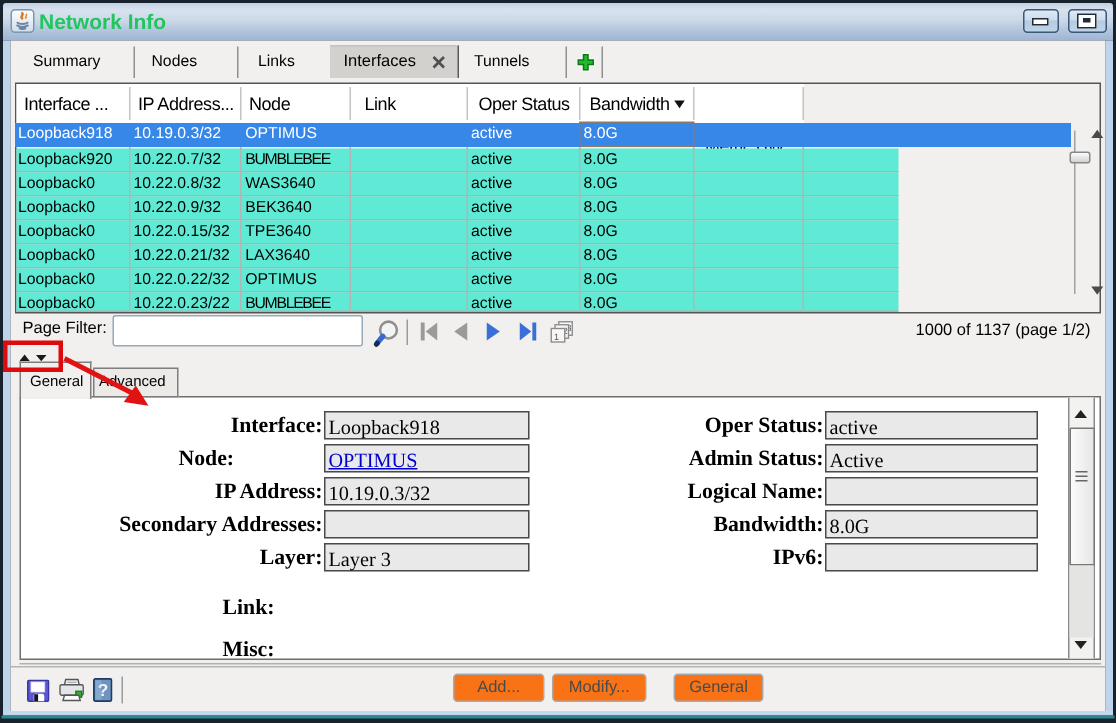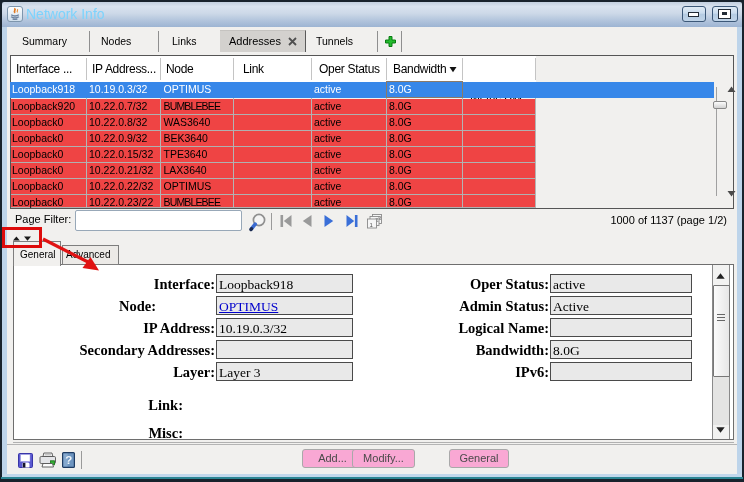--- a/index.html
+++ b/index.html
@@ -16,21 +16,21 @@
 #content{left:7px;top:27px;width:730px;height:447px;background:#f1f0ee;}
 .tabsep{width:1px;background:#8f8f8f;top:31px;height:21px;}
 .tabtxt{top:34.5px;font-size:10.5px;color:#000;white-space:nowrap;}
 #seltab{left:220px;top:30px;width:85px;height:21px;background:#d3d1ce;
   border-right:1px solid #5a5a5a;border-top:1px solid #c5c3c0;}
 #tblbox{left:10px;top:55px;width:722px;height:152px;border:1px solid #555;background:#f1f0ee;}
 #thead{left:11px;top:56px;width:525px;height:26px;background:#fff;}
 .hsep{width:1px;background:#c4c4c4;top:58px;height:22px;}
 .htxt{top:62px;font-size:12px;letter-spacing:-0.3px;color:#000;white-space:nowrap;}
 .vline{width:1px;background:#b4b4b4;top:82px;height:125.5px;}
-.row{left:11px;width:525px;height:16px;background:#ef4444;border-bottom:1px solid #b0b0b0;box-sizing:border-box;}
+.row{left:11px;width:588px;height:16px;background:#5eead4;border-bottom:1px solid #b0b0b0;box-sizing:border-box;}
 .ct{font-size:10.5px;color:#000;white-space:nowrap;top:1px;}
 #selrow{left:10px;top:82px;width:704px;height:16px;background:#3787e9;color:#fff;}
 #selrow .ct{color:#fff;}
 #focuscell{left:386px;top:81px;width:75px;height:15px;border:1px solid #8b7a68;}
 #filterlbl{left:15px;top:212.5px;font-size:11px;color:#000;}
 #filterinput{left:75px;top:210px;width:165px;height:19px;background:#fff;border:1px solid #98a8b8;border-radius:2px;}
 .navsep{width:1px;background:#9a9a9a;top:213px;height:17px;}
 #pagetxt{left:610px;top:214px;width:117px;font-size:11px;color:#000;white-space:nowrap;text-align:right;}
 #redbox{left:2px;top:227px;width:34px;height:15px;border:3px solid #dd0b0b;z-index:30;}
 #gentab{left:13px;top:241px;width:46px;height:24px;background:#f1f0ee;
@@ -38,21 +38,21 @@
 #advtab{left:62px;top:245px;width:55px;height:18px;background:#eceae7;
   border:1px solid #7e7e7e;z-index:4;}
 .dtabtxt{font-size:10px;color:#000;}
 #panel{left:13px;top:264px;width:721px;height:176px;background:#fff;border:1px solid #6e6e6e;box-sizing:border-box;}
 #panel2{left:13px;top:442px;width:721px;height:1px;background:#b0b0b0;}
 .flabel{font-family:"Liberation Serif",serif;font-weight:bold;font-size:14.5px;color:#000;text-align:right;white-space:nowrap;}
 .ffield{background:#e9e9e9;border:1px solid #4a4a4a;height:15px;
   font-family:"Liberation Serif",serif;font-size:13.5px;color:#000;padding:2px 0 0 2px;
   white-space:nowrap;box-sizing:content-box;}
 #toolline{left:7px;top:444px;width:730px;height:1px;background:#b4b4b4;}
-.btn{top:449px;height:19px;background:#f9a8d4;border:1px solid #a9a9a9;border-radius:3px;
+.btn{top:449px;height:19px;background:#f97316;border:1px solid #a9a9a9;border-radius:3px;
   font-size:11px;color:#4a4a4a;text-align:center;line-height:17.5px;box-sizing:border-box;}
 .tbtn{top:6px;width:24px;height:16px;border:1px solid #3c5878;border-radius:3px;
   background:linear-gradient(#dfeaf4 0%,#cadcee 45%,#b4cbe2 50%,#c0d4e8 100%);box-sizing:border-box;}
 svg{display:block;}
 </style>
 </head>
 <body>
 
 <div class="abs" id="titlebar"></div>
 <div class="abs" id="edgeL"></div>
@@ -61,36 +61,36 @@
 <div class="abs" id="edgeTeal"></div>
 <div class="abs" id="content"></div>
 
 <div class="abs" style="left:7px;top:6px;width:14px;height:14px;border:1px solid #7e96ad;border-radius:3px;background:linear-gradient(#fdfefe,#cfdeec);">
 <svg width="14" height="14" viewBox="0 0 14 14">
 <path d="M6.2 1.5 C8.8 2.6 4.6 4 7.2 5.8" stroke="#e07820" stroke-width="1.7" fill="none"></path>
 <path d="M9.2 2.2 C10.8 3.2 8 4 9.6 5.4" stroke="#e8903a" stroke-width="1.1" fill="none"></path>
 <path d="M3.2 7.8 C5 9.4 9 9.4 10.8 7.8 M3 9.8 C5.6 11.3 8.4 11.3 11 9.8 M4.6 11.8 C6 12.5 8 12.5 9.4 11.8" stroke="#6e84a0" stroke-width="1.3" fill="none"></path>
 </svg>
   </div>
-<div class="abs" style="left:26px;top:5.5px;font-size:14px;color:#7dd3fc;">Network Info</div>
+<div class="abs" style="left:26px;top:5.5px;font-size:14px;color:#22c55e;font-weight:bold;">Network Info</div>
 <div class="abs tbtn" style="left:682px;"></div>
 <div class="abs" style="left:688px;top:12px;width:11px;height:5px;background:#fff;border:1px solid #222b36;box-sizing:border-box;"></div>
 <div class="abs tbtn" style="left:712px;width:26px;"></div>
 <div class="abs" style="left:718px;top:9px;width:13px;height:10px;background:#fff;border:1px solid #222b36;box-sizing:border-box;"></div>
 <div class="abs" style="left:722px;top:12px;width:5px;height:3px;background:#222b36;"></div>
 
 <div class="abs tabsep" style="left:89px;"></div>
 <div class="abs tabsep" style="left:158px;"></div>
 <div class="abs tabsep" style="left:377px;"></div>
 <div class="abs tabsep" style="left:401px;"></div>
 <div class="abs tabtxt" style="left:22px;">Summary</div>
 <div class="abs tabtxt" style="left:101px;">Nodes</div>
 <div class="abs tabtxt" style="left:172px;">Links</div>
 <div class="abs" id="seltab"></div>
-<div class="abs" style="left:229px;top:35px;font-size:11px;z-index:2;">Addresses</div>
+<div class="abs" style="left:229px;top:35px;font-size:11px;z-index:2;">Interfaces</div>
 <svg class="abs" style="left:288px;top:37px;z-index:2;" width="9" height="9" viewBox="0 0 9 9">
 <path d="M1 1 L8 8 M8 1 L1 8" stroke="#4f4f4f" stroke-width="1.8"></path>
   </svg>
 <div class="abs tabtxt" style="left:316px;">Tunnels</div>
 <svg class="abs" style="left:384px;top:35px;" width="13" height="13" viewBox="0 0 13 13">
 <path d="M5 1.5 H8 V5 H11.5 V8 H8 V11.5 H5 V8 H1.5 V5 H5 Z" fill="none" stroke="#f6f6f4" stroke-width="2.6"></path>
 <path d="M5 1.5 H8 V5 H11.5 V8 H8 V11.5 H5 V8 H1.5 V5 H5 Z" fill="#23bb2d" stroke="#0a7a12" stroke-width="1"></path>
   </svg>
 
 <div class="abs" id="tblbox"></div>
@@ -293,14 +293,14 @@
 <rect x="11.5" y="8.8" width="4" height="4" fill="#33b033" stroke="#187018" stroke-width="0.8"></rect>
 <path d="M3 15 L4 11.5 H13.5 L14.5 15 Z" fill="#fcfcfc" stroke="#555" stroke-width="0.9"></path>
 </svg>
 <svg class="abs" style="left:62px;top:452px;" width="13" height="16" viewBox="0 0 13 16">
 <rect x="0.6" y="0.6" width="11.8" height="14.8" rx="1" fill="#6e95c0" stroke="#1e3c64" stroke-width="1.2"></rect>
 <rect x="1.6" y="1.6" width="4" height="12.8" fill="#8fb0d4" opacity="0.7"></rect>
 <text x="3.2" y="12" font-size="11.5" font-weight="bold" fill="#eef4fa" font-family="Liberation Sans">?</text>
 </svg>
 <div class="abs" style="left:81px;top:451px;width:1px;height:18px;background:#9a9a9a;"></div>
 <div class="abs btn" style="left:302px;width:61px;">Add...</div>
-<div class="abs btn" style="left:352px;width:63px;">Modify...</div>
+<div class="abs btn" style="left:368px;width:63px;">Modify...</div>
 <div class="abs btn" style="left:449px;width:60px;">General</div>
 
 </body></html>

